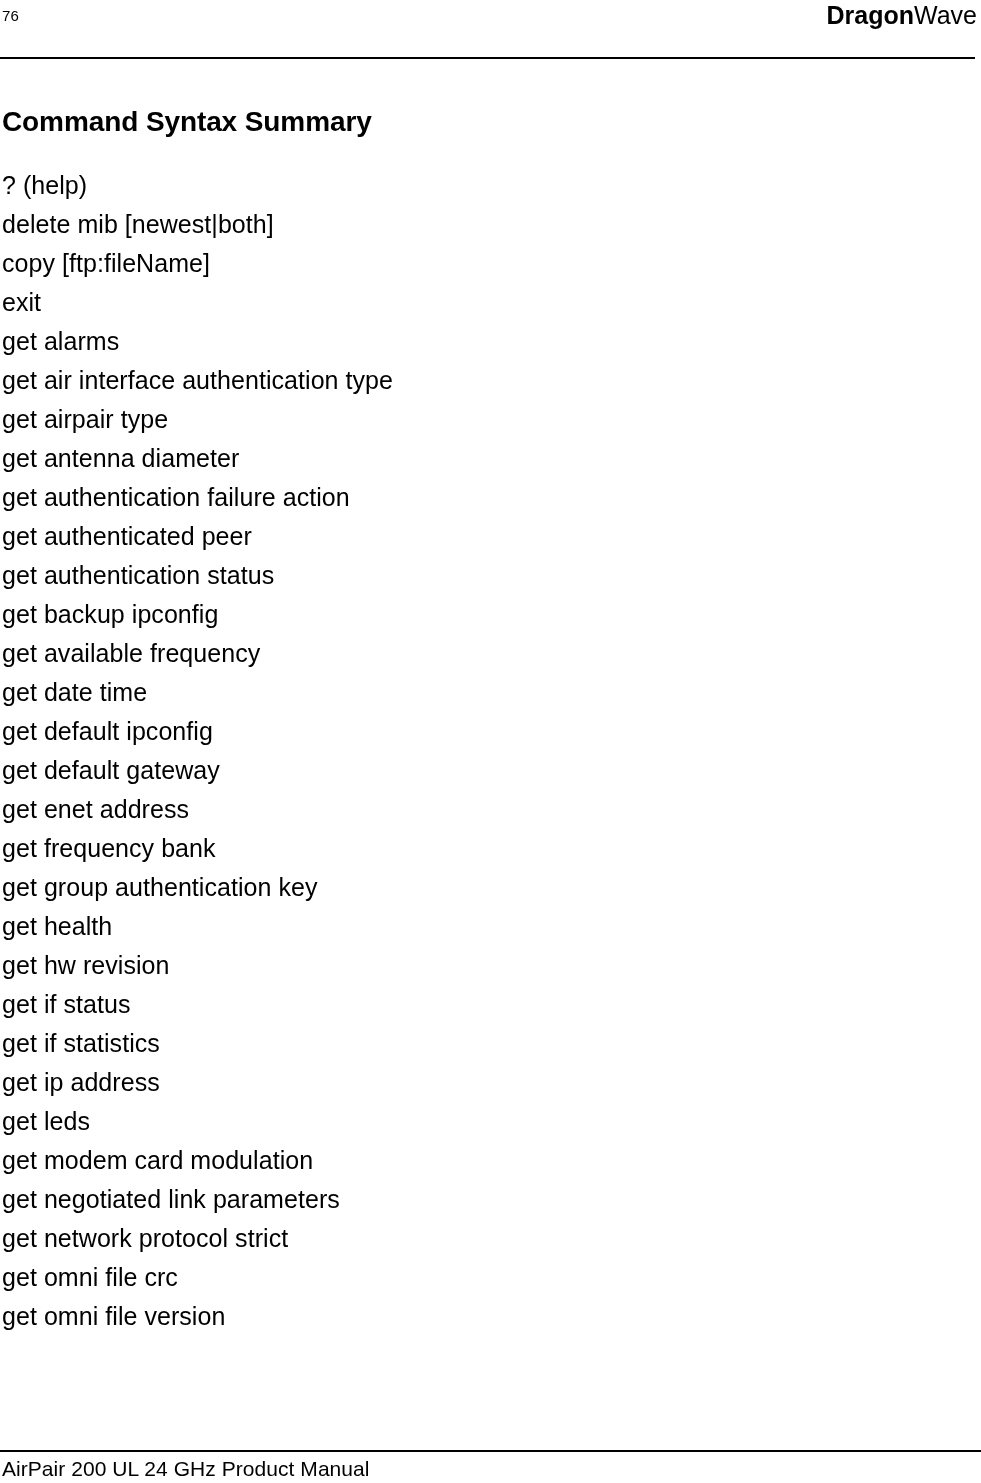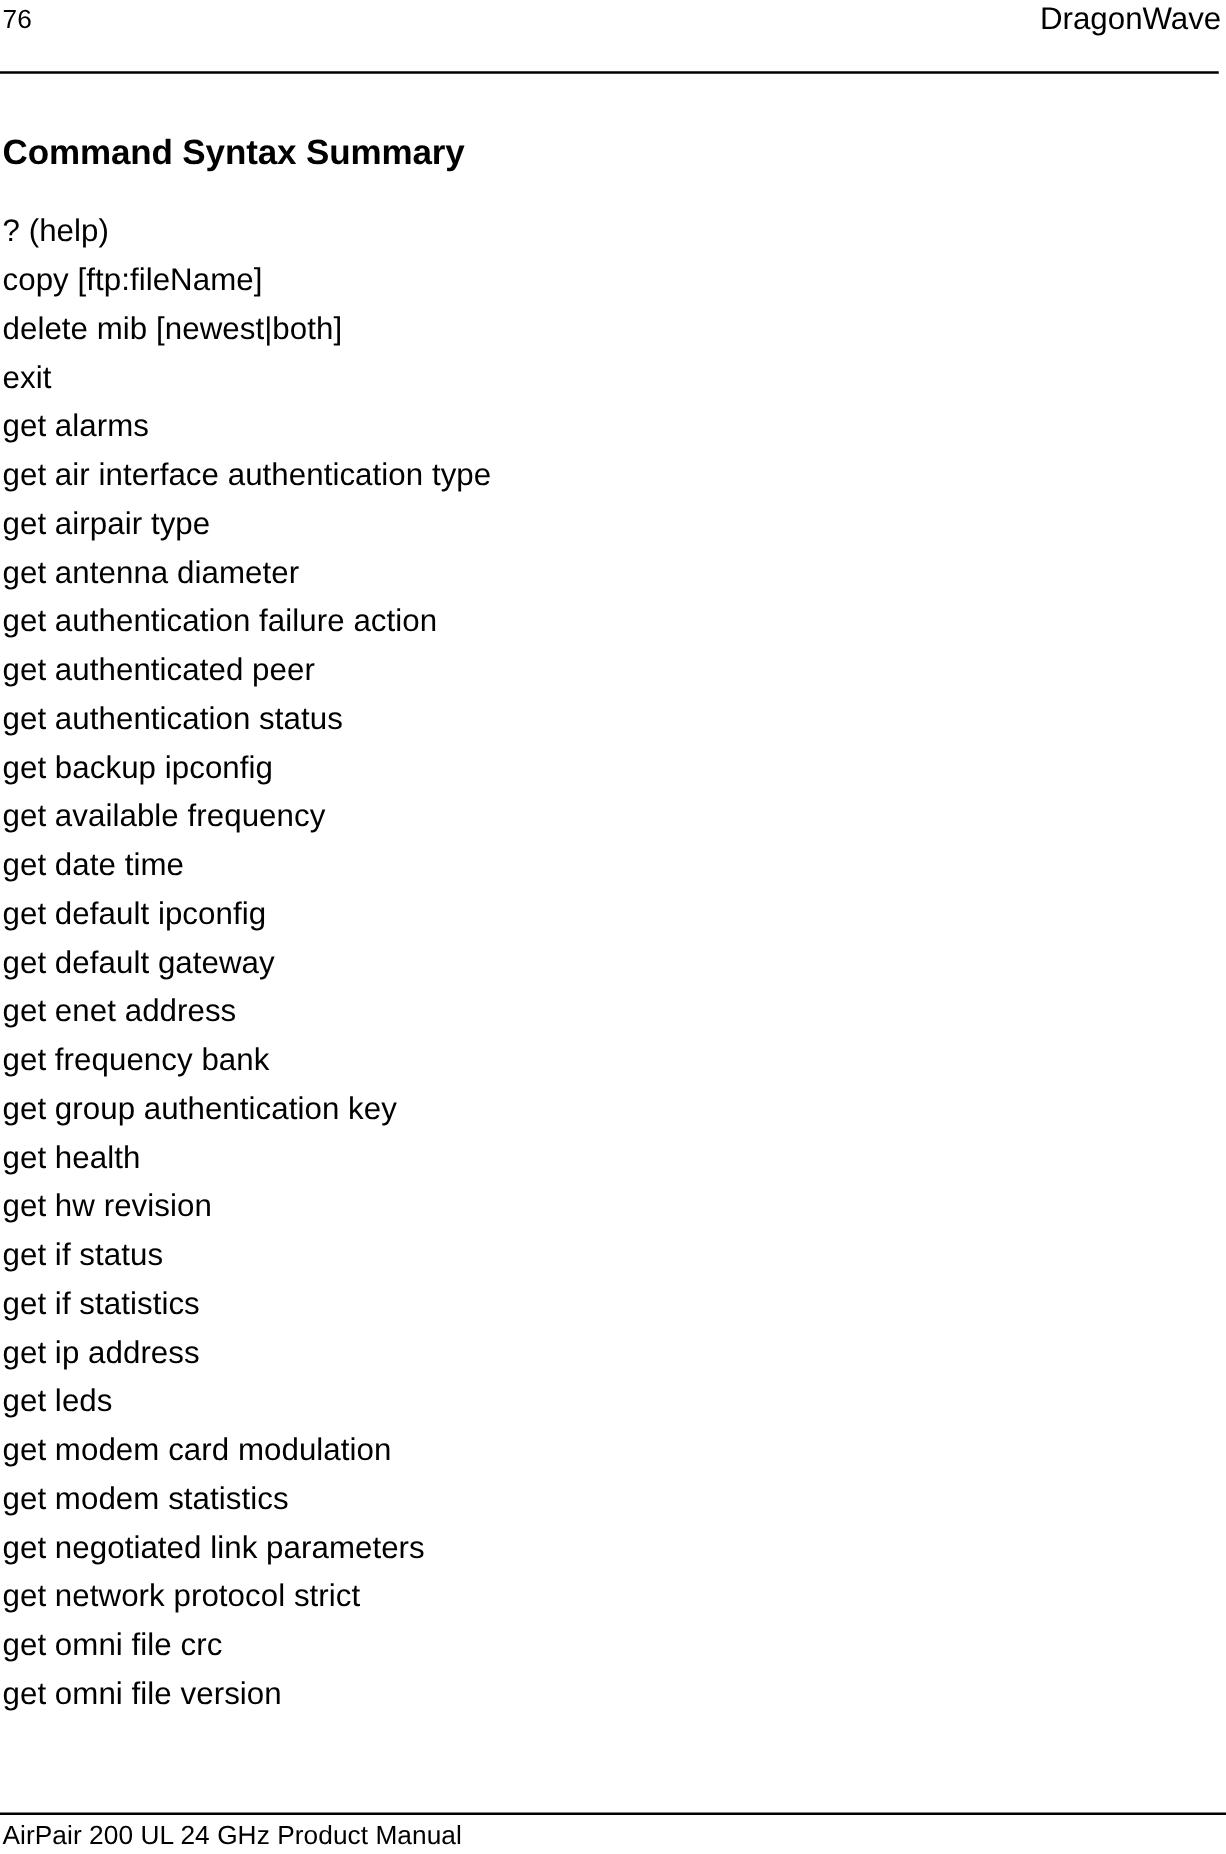--- a/index.html
+++ b/index.html
@@ -31,35 +31,35 @@
     top: 0;
     width: 981px;
     height: 56px;
     box-sizing: border-box;
   }
 
   .page-number {
     position: absolute;
     left: 2px;
     top: 4px;
-    font-size: 21px;
+    font-size: 15px;
     line-height: 24px;
     letter-spacing: 0.1px;
   }
 
   .brand {
     position: absolute;
     right: 4px;
     top: 0px;
     font-size: 25px;
     line-height: 30px;
     white-space: nowrap;
   }
   .brand-strong {
-    font-weight: normal;
+    font-weight: bold;
   }
   .brand-light {
     font-weight: normal;
     margin-top: 29px;
   }
 
   .header-rule {
     position: absolute;
     left: 0;
     top: 57px;
@@ -130,22 +130,22 @@
       <span class="brand-strong">Dragon</span><span class="brand-light">Wave</span>
     </div>
   </div>
 
   <div class="header-rule"></div>
 
   <h1 class="section-title">Command Syntax Summary</h1>
 
   <ul class="command-list">
     <li>? (help)</li>
+    <li>delete mib [newest|both]</li>
     <li>copy [ftp:fileName]</li>
-    <li>delete mib [newest|both]</li>
     <li>exit</li>
     <li>get alarms</li>
     <li>get air interface authentication type</li>
     <li>get airpair type</li>
     <li>get antenna diameter</li>
     <li>get authentication failure action</li>
     <li>get authenticated peer</li>
     <li>get authentication status</li>
     <li>get backup ipconfig</li>
     <li>get available frequency</li>
@@ -155,21 +155,20 @@
     <li>get enet address</li>
     <li>get frequency bank</li>
     <li>get group authentication key</li>
     <li>get health</li>
     <li>get hw revision</li>
     <li>get if status</li>
     <li>get if statistics</li>
     <li>get ip address</li>
     <li>get leds</li>
     <li>get modem card modulation</li>
-    <li>get modem statistics</li>
     <li>get negotiated link parameters</li>
     <li>get network protocol strict</li>
     <li>get omni file crc</li>
     <li>get omni file version</li>
   </ul>
 
   <div class="footer-rule"></div>
 
   <div class="footer-text">AirPair 200 UL 24 GHz Product Manual</div>
 

